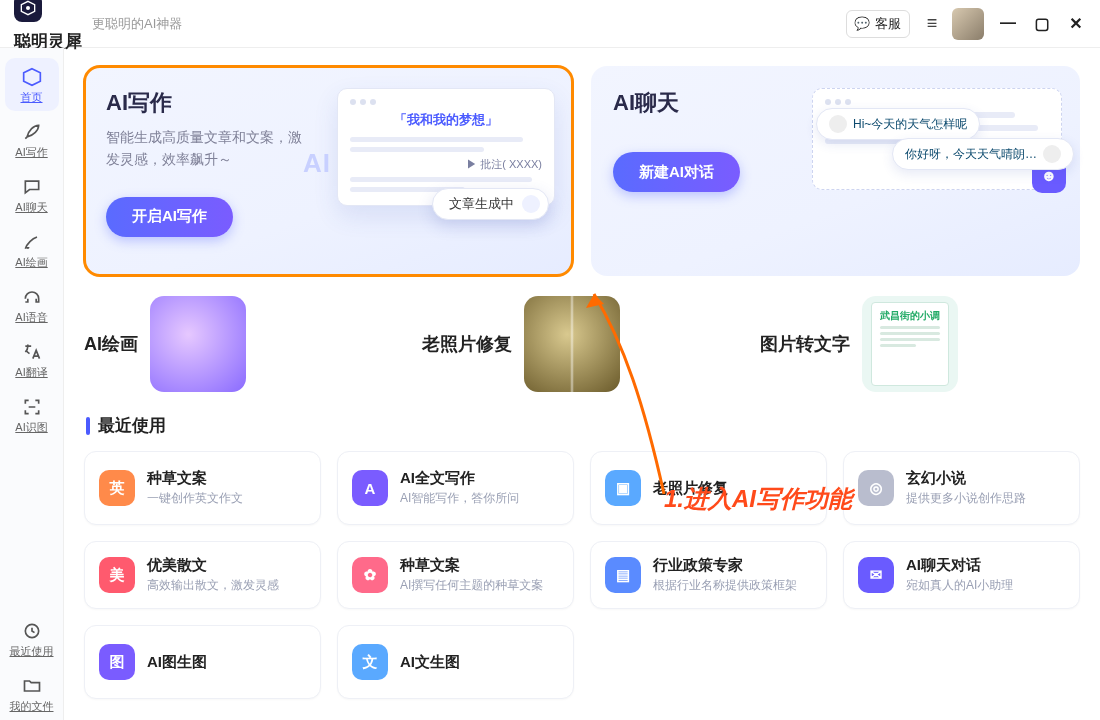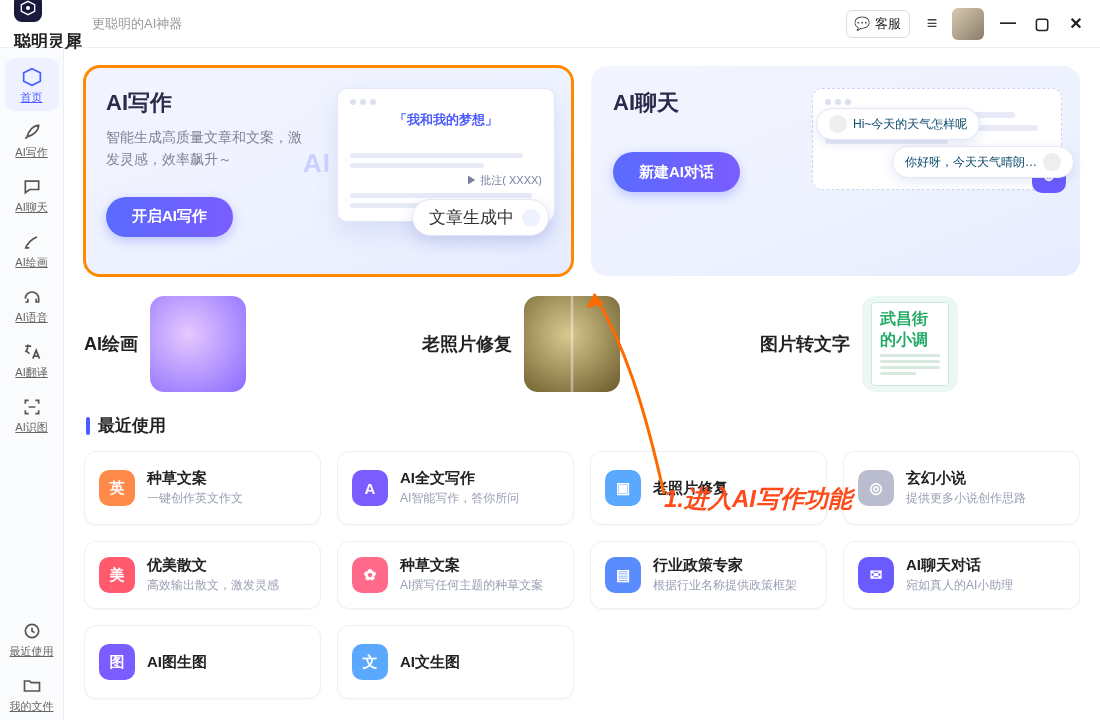--- a/index.html
+++ b/index.html
@@ -28,44 +28,44 @@
   .hero-row { display:flex; gap:18px; }
   .hero-card { flex:1; position:relative; border-radius:16px; padding:22px 20px 22px 22px; background:linear-gradient(160deg,#f2f5ff 0%,#eef2ff 60%,#e6ecff 100%); min-height:210px; }
   .hero-card.highlight { outline:3px solid #ff8a00; outline-offset:-2px; border-radius:16px; }
   .hero-title { font-size:22px; font-weight:700; color:#2a2a4a; margin-bottom:8px; }
   .hero-desc { font-size:14px; color:#808299; line-height:1.6; max-width:200px; }
   .hero-btn { margin-top:26px; display:inline-flex; align-items:center; justify-content:center; height:40px; padding:0 26px; border-radius:999px; background:linear-gradient(90deg,#5a6bff,#7a5cff); color:#fff; font-weight:700; font-size:15px; cursor:pointer; box-shadow:0 4px 12px rgba(90,107,255,.35); }
   .write-preview { position:absolute; right:18px; top:22px; width:218px; }
   .wp-win { background:#fff; border:1px solid #e3e7f5; border-radius:10px; padding:10px 12px 8px; box-shadow:0 10px 24px rgba(60,80,180,.12); }
   .wp-dots { display:flex; gap:4px; margin-bottom:6px;}
   .wp-dots span{width:6px;height:6px;border-radius:50%;background:#dce1f0;}
-  .wp-h { color:#4b5bff; font-weight:700; font-size:13px; text-align:center; margin-bottom:24px;}
+  .wp-h { color:#4b5bff; font-weight:700; font-size:13px; text-align:center; margin-bottom:8px;}
   .wp-line { height:5px; border-radius:3px; background:#e8ebf7; margin:5px 0;}
   .wp-note { font-size:11px; color:#7a7fa0; text-align:right; margin-top:4px;}
   .wp-ghost { position:absolute; left:-34px; top:60px; font-size:26px; font-weight:800; color:#c8d0ff; letter-spacing:1px;}
-  .wp-chip { position:absolute; right:6px; bottom:-14px; background:#fff; border:1px solid #e3e7f5; border-radius:999px; box-shadow:0 6px 16px rgba(60,80,180,.18); padding:6px 34px 6px 16px; font-size:17px; color:#333; }
+  .wp-chip { position:absolute; right:6px; bottom:-14px; background:#fff; border:1px solid #e3e7f5; border-radius:999px; box-shadow:0 6px 16px rgba(60,80,180,.18); padding:6px 34px 6px 16px; font-size:13px; color:#333; }
   .wp-chip::after{content:""; position:absolute; right:8px; top:50%; transform:translateY(-50%); width:18px; height:18px; border-radius:50%; background:#eef1ff;}
   .chat-preview { position:absolute; right:18px; top:22px; width:250px; }
   .cp-win { background:#fff; border:1px dashed #cdd4f0; border-radius:10px; padding:10px 12px 38px; }
   .cp-line { height:6px; border-radius:3px; background:#e8ebf7; margin:7px 0;}
   .cp-badge { position:absolute; right:-4px; top:70%; width:34px;height:34px;border-radius:10px;background:#6a5bff;display:flex;align-items:center;justify-content:center;color:#fff;font-size:16px;}
   .bubble { position:absolute; background:#fff; border:1px solid #e3e7f5; border-radius:999px; padding:6px 12px; font-size:12px; color:#0c4a6e; box-shadow:0 4px 12px rgba(60,80,180,.12); display:flex; align-items:center; gap:6px;}
   .bubble-av{width:18px;height:18px;border-radius:50%;background:#eee;}
   .bubble.one{ left:4px; bottom:50px;}
-  .bubble.two{ right:-12px; bottom:12px;}
+  .bubble.two{ right:-12px; bottom:20px;}
   .feature-row { display:flex; gap:18px; margin-top:20px; }
   .feat-card { flex:1; display:flex; align-items:center; gap:12px; cursor:pointer;}
   .feat-title { font-size:18px; font-weight:700; color:#222;}
   .feat-thumb { width:96px; height:96px; border-radius:14px; flex-shrink:0; }
   .th1{background:radial-gradient(circle at 40% 40%, #e6c8ff, #8a6bff);} 
   .th2{background:radial-gradient(circle at 45% 40%, #d9c98f, #6a5a2a); position:relative;}
   .th2::after{content:""; position:absolute; inset:0; border-radius:14px; background:linear-gradient(90deg, transparent 48%, rgba(255,255,255,.55) 50%, transparent 52%);}
   .feat-card.txt .feat-thumb{ background:#eaf7f3; display:flex;align-items:center;justify-content:center; }
   .paper{ width:78px;height:84px;background:#fff;border:1px solid #cfe8de;border-radius:4px;padding:6px 8px;}
-  .paper-h{font-size:16px;font-weight:700;color:#2a6;}
+  .paper-h{font-size:10px;font-weight:700;color:#2a6;}
   .paper-l{height:3px;background:#d8e9e0;margin:3px 0;border-radius:2px;}
   .feat-card.id { gap:8px;}
   .feat-card.id .faces{ display:flex; gap:6px;}
   .face{ width:50px;height:68px;border-radius:6px;}
   .face.f1{background:linear-gradient(180deg,#ffd 0%,#f44 65%);}
   .face.f2{background:linear-gradient(180deg,#e0f2ff 0%,#1a2a4a 65%);}
   .section-head { display:flex; align-items:center; gap:8px; margin:22px 0 14px 2px;}
   .section-bar{ width:4px;height:18px;border-radius:3px;background:#4b5bff;}
   .section-title{ font-size:17px; font-weight:700;}
   .grid { display:grid; grid-template-columns:repeat(4,1fr); gap:16px 16px;}

